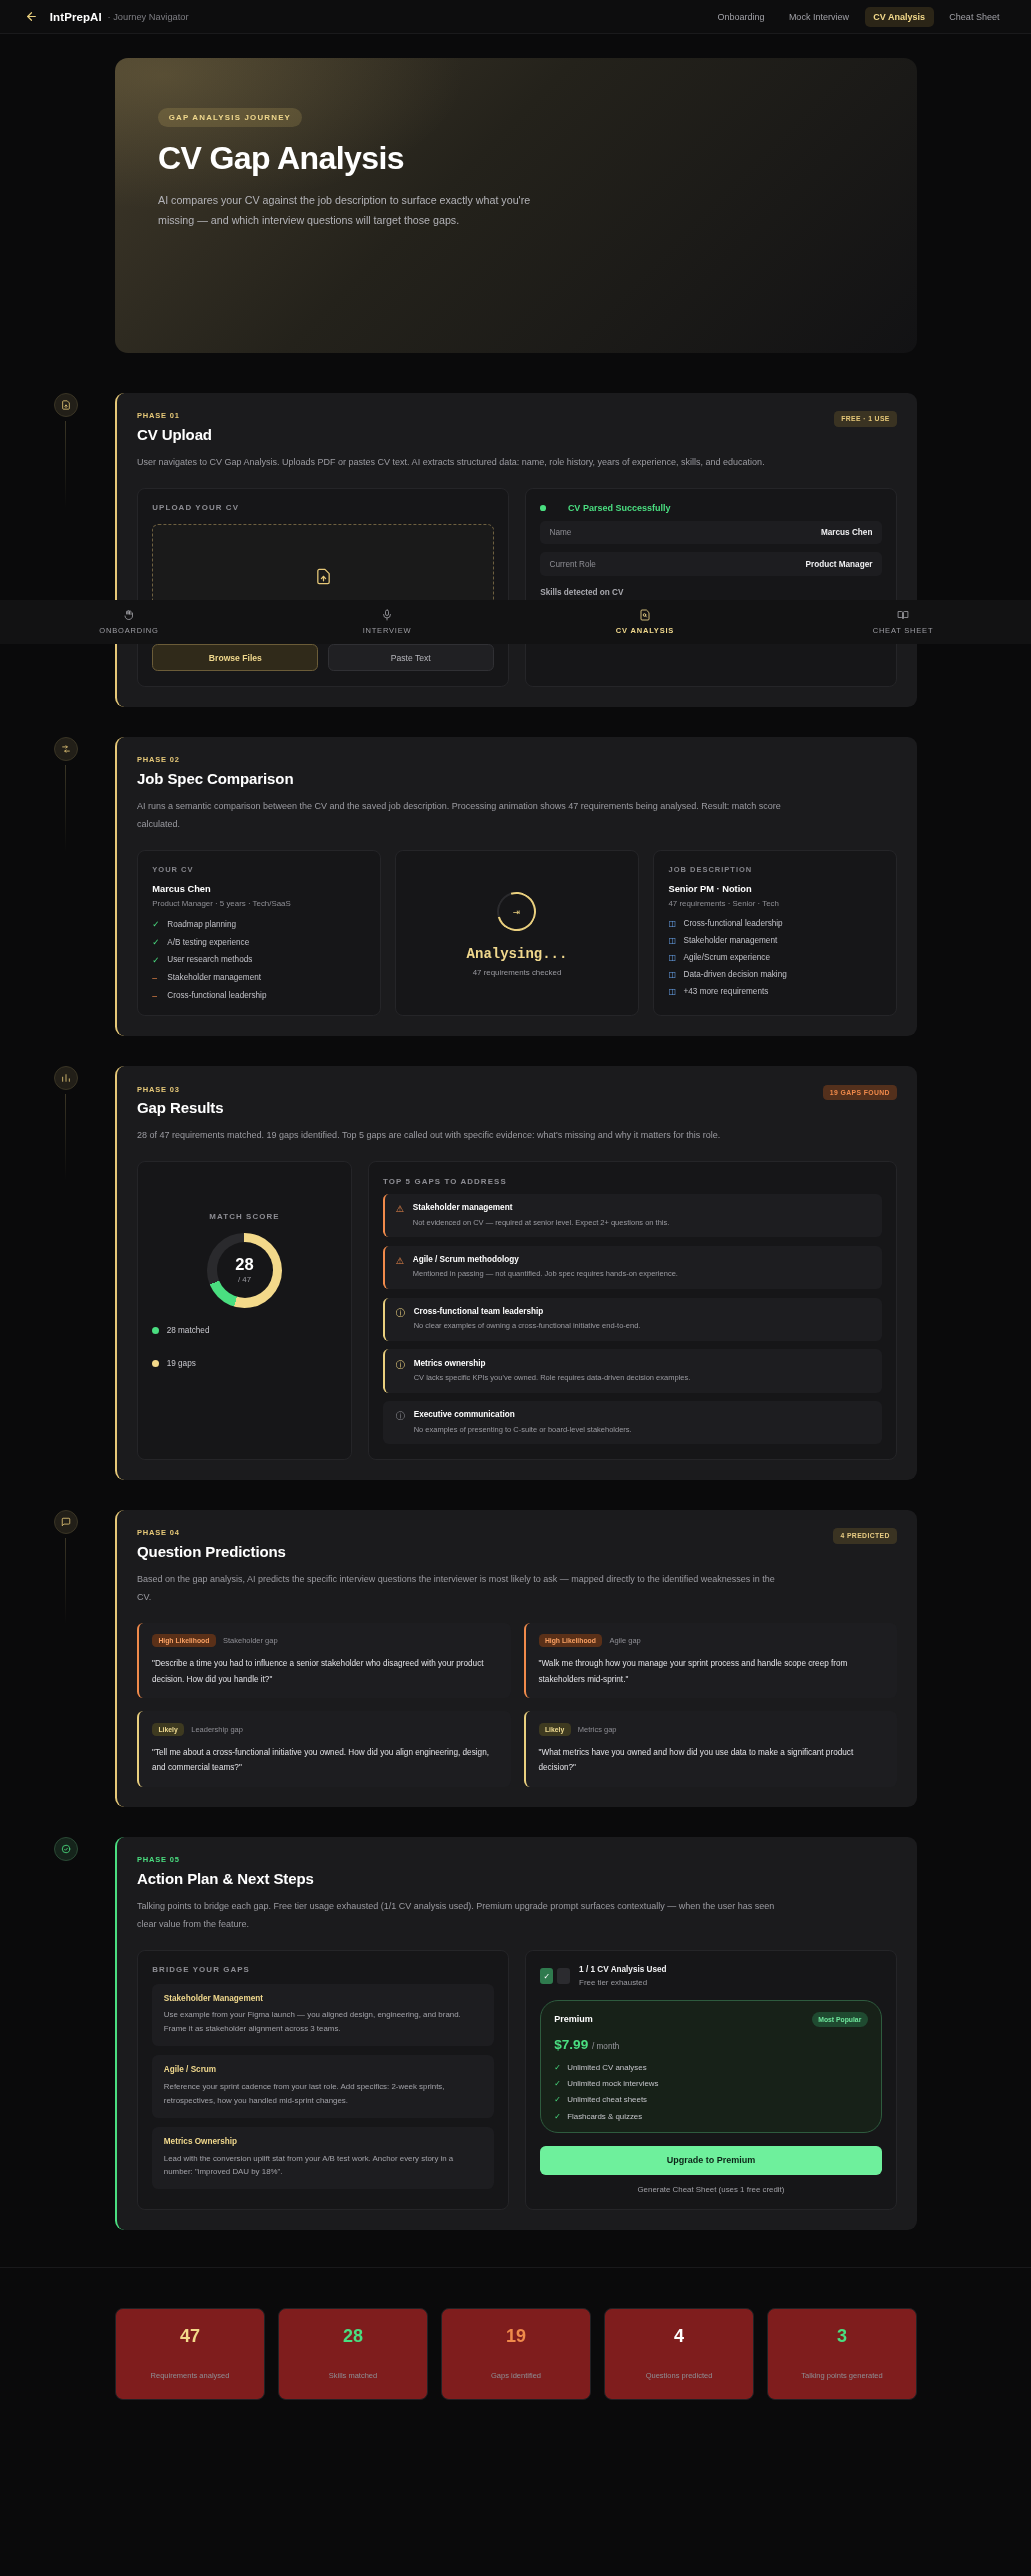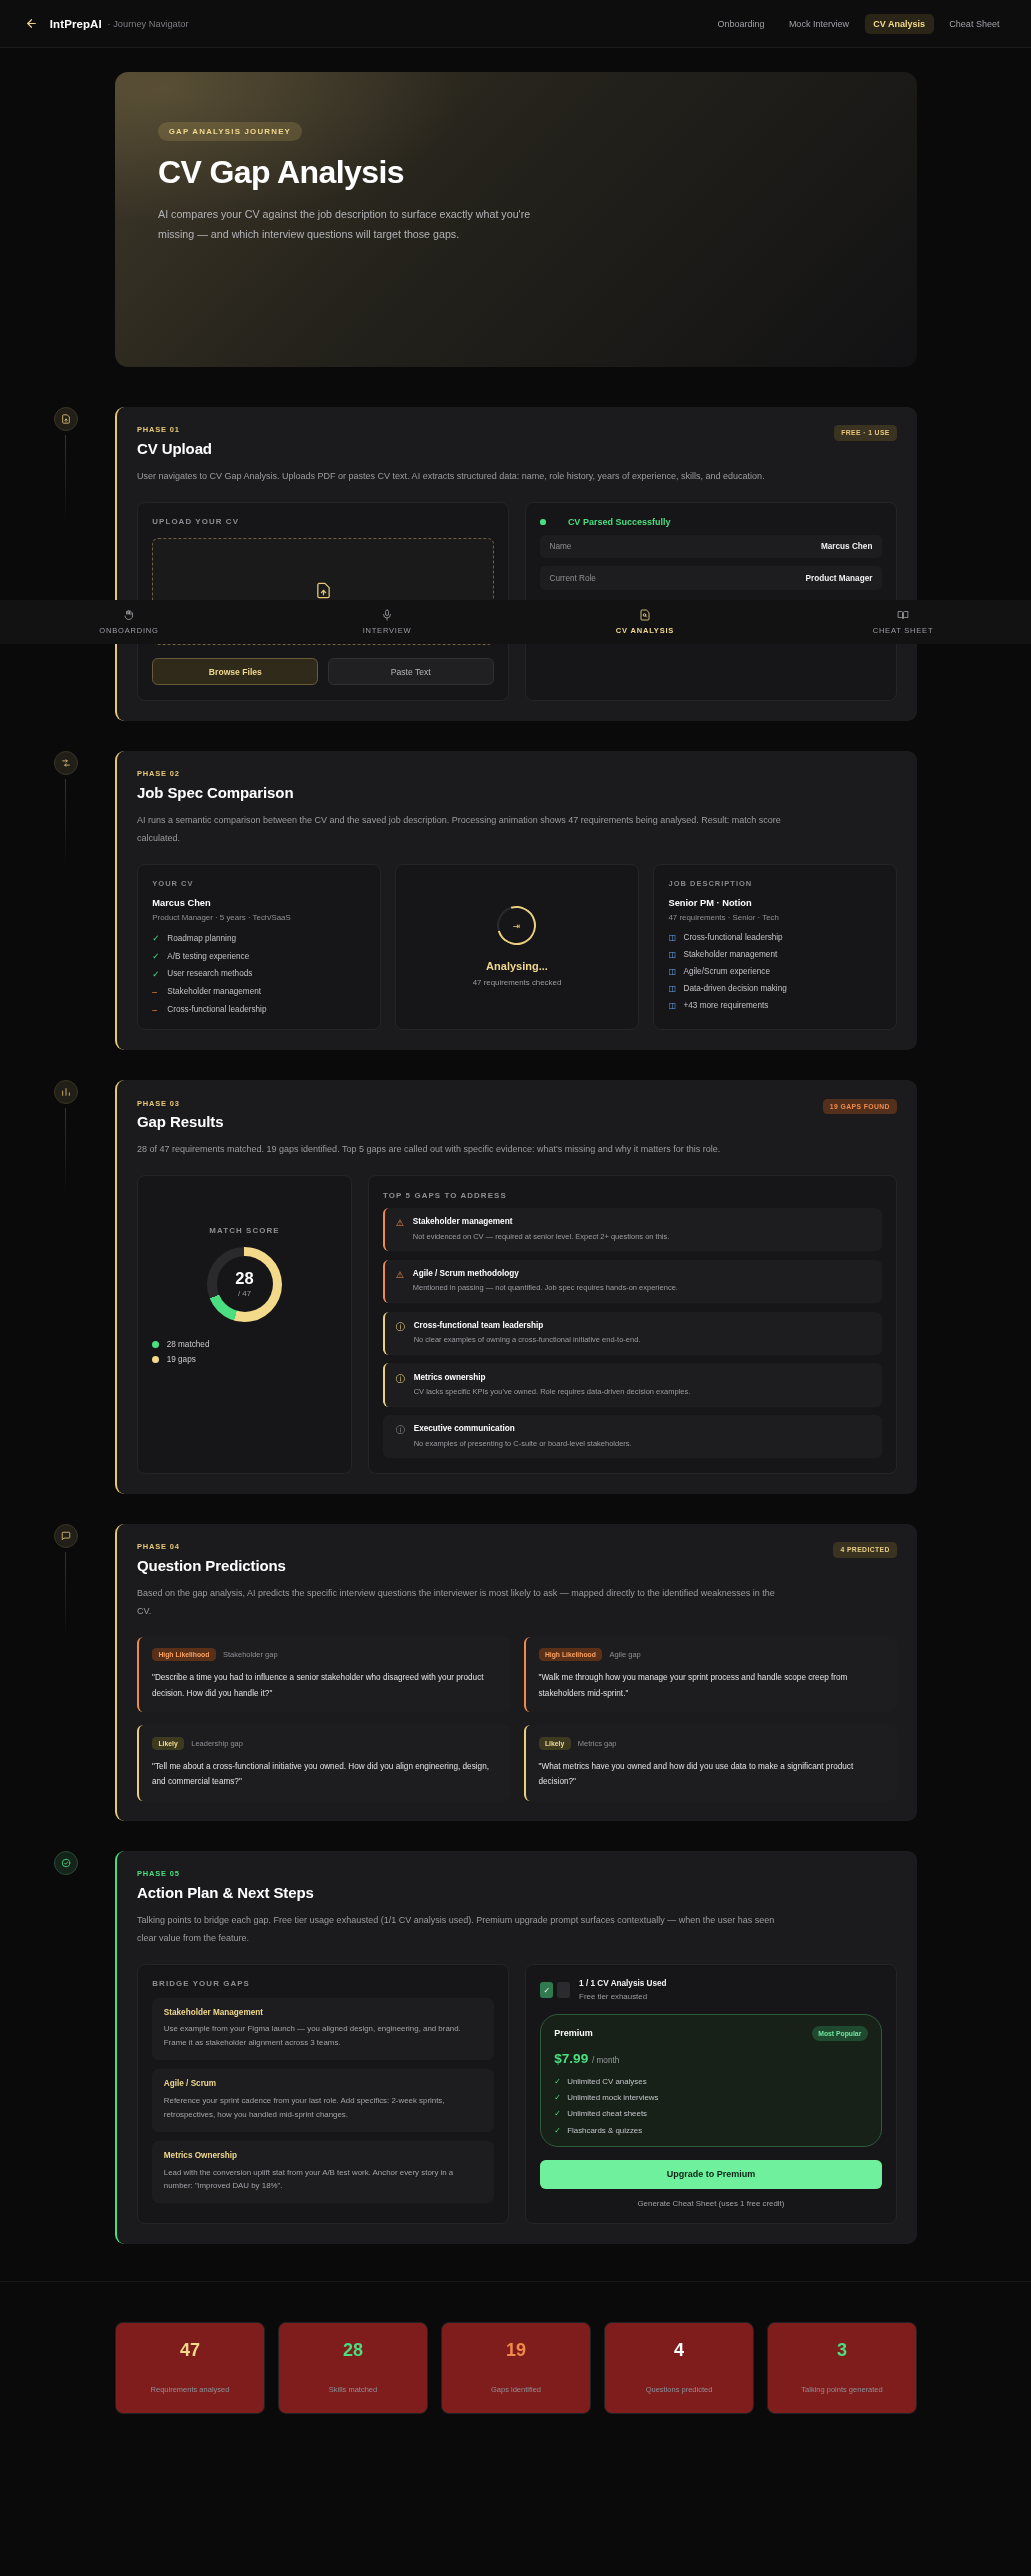--- a/index.html
+++ b/index.html
@@ -7,21 +7,21 @@
     width: 1032px;
     background: #0a0a0b;
     font-family: "Liberation Sans", sans-serif;
     color: #e8e8e8;
     -webkit-font-smoothing: antialiased;
   }
   body { position: relative; width: 1032px; min-height: 2576px; overflow-x: hidden; }
 
   
   .topbar {
-    height: 48px; width: 1032px;
+    height: 34px; width: 1032px;
     display: flex; align-items: center;
     padding: 0 24px;
     background: #0d0d0e;
     border-bottom: 0.7px solid #1a1a1c;
     position: relative; z-index: 40;
   }
   .back-icon { width: 15.8px; height: 15.8px; color: #e9cf7e; display:flex; align-items:center; justify-content:center; cursor: pointer; }
   .brand { margin-left: 10px; font-size: 11.5px; font-weight: bold; color: #fff; letter-spacing: 0.1px; }
   .brand-sub { margin-left: 5.7px; font-size: 9.3px; color: #7d7d82; font-weight: normal; }
   .topnav { margin-left: auto; display: flex; align-items: center; gap: 7.2px; }
@@ -124,35 +124,35 @@
   .mk-check { color: #4ade80; font-size: 8.6px; width: 8.6px; }
   .mk-dash { color: #f08a4b; font-size: 8.6px; width: 8.6px; }
   .mk-doc { color: #6aa6f0; font-size: 7.9px; width: 8.6px; }
   .analyser { display: flex; flex-direction: column; align-items: center; justify-content: center; padding-top: 27px; }
   .ring {
     width: 39px; height: 39px; border-radius: 50%;
     border: 2.9px solid #2a2a2d; border-top-color: #e9cf7e; border-right-color: #e9cf7e; border-bottom-color: #e9cf7e;
     display: flex; align-items: center; justify-content: center; transform: rotate(28deg);
   }
   .ring span { transform: rotate(-28deg); color: #e9cf7e; font-size: 8.6px; }
-  .analysing { margin-top: 14.3px; font-size: 11px; font-weight: bold; color: #f0d88d; }
+  .analysing { margin-top: 14.3px; font-size: 14px; font-weight: bold; color: #f0d88d; font-family: Liberation Mono, monospace; }
   .analysing-sub { margin-top: 6.4px; font-size: 7.9px; color: #9a9aa0; }
 
   
   .p3-grid { display: grid; grid-template-columns: 215px 1fr; gap: 15.8px; margin-top: 17px; }
   .score-card { background: #161618; border: 0.7px solid #252528; border-radius: 7.9px; padding: 20px 14.3px 14.3px 14.3px; display:flex; flex-direction:column; }
   .score-label { font-size: 7.9px; font-weight: bold; letter-spacing: 1.1px; color: #8d8d93; text-align: center; margin-top: 30px; }
   .donut-wrap { display: flex; justify-content: center; margin-top: 11.5px; }
   .donut { width: 75px; height: 75px; border-radius: 50%;
     background: conic-gradient(from 0deg, #f3d98a 0deg 196deg, #4ade80 196deg 248deg, #2a2a2d 248deg 360deg);
     display: flex; align-items: center; justify-content: center; }
   .donut-hole { width: 56px; height: 56px; border-radius: 50%; background: #161618; display: flex; flex-direction: column; align-items: center; justify-content: center; }
   .donut-num { font-size: 16.5px; font-weight: bold; color: #fff; line-height: 1; }
   .donut-den { font-size: 7.9px; color: #9a9aa0; margin-top: 2.9px; }
-  .legend { margin-top: 18.6px; display: flex; flex-direction: column; gap: 6px; }
+  .legend { margin-top: 18.6px; display: flex; flex-direction: column; gap: 24px; }
   .lg { display: flex; align-items: center; gap: 7.2px; font-size: 8.2px; color: #c8c8ce; }
   .lg-dot { width: 7.2px; height: 7.2px; border-radius: 50%; }
 
   .gaps-card { background: #161618; border: 0.7px solid #252528; border-radius: 7.9px; padding: 14.3px; }
   .gap-item {
     display: flex; gap: 8.6px; align-items: flex-start;
     background: #1d1d20; border-left: 2.1px solid #f08a4b; border-radius: 5.7px;
     padding: 9.3px 10.7px; margin-top: 8.6px;
   }
   .gap-item.amber { border-left-color: #e9cf7e; }

